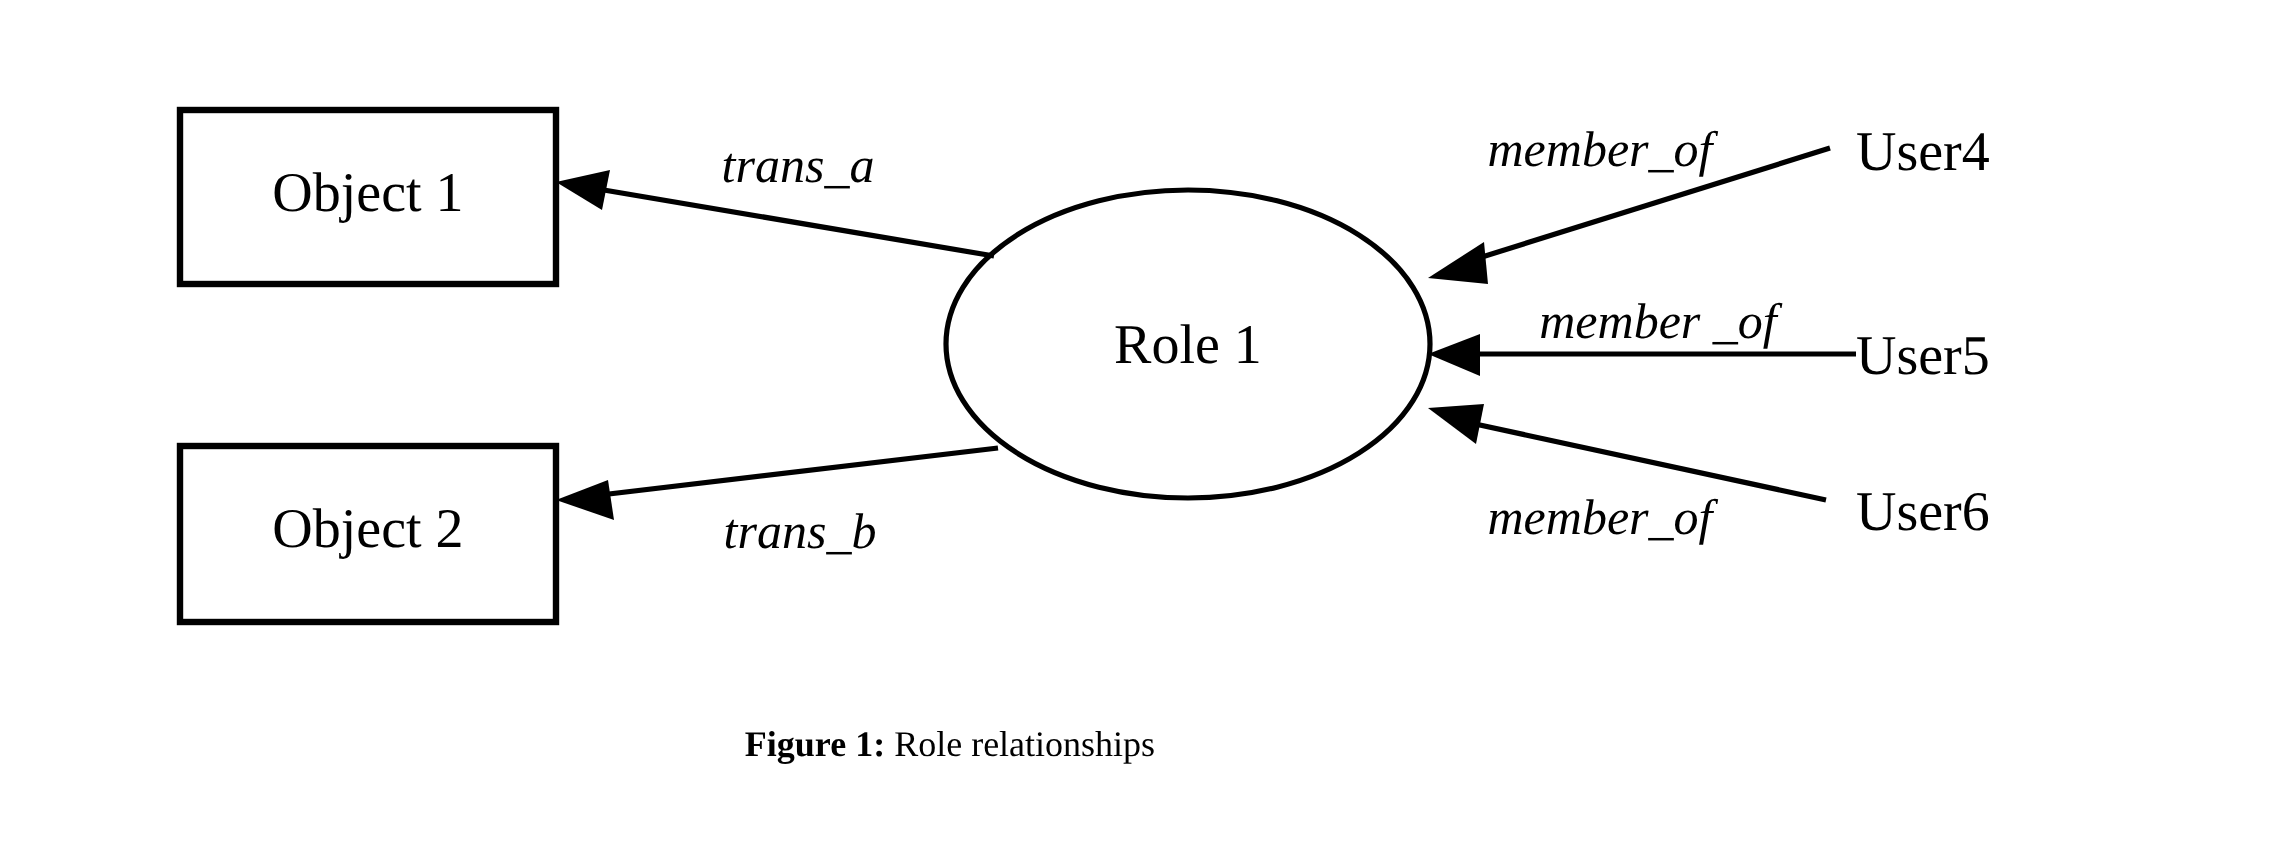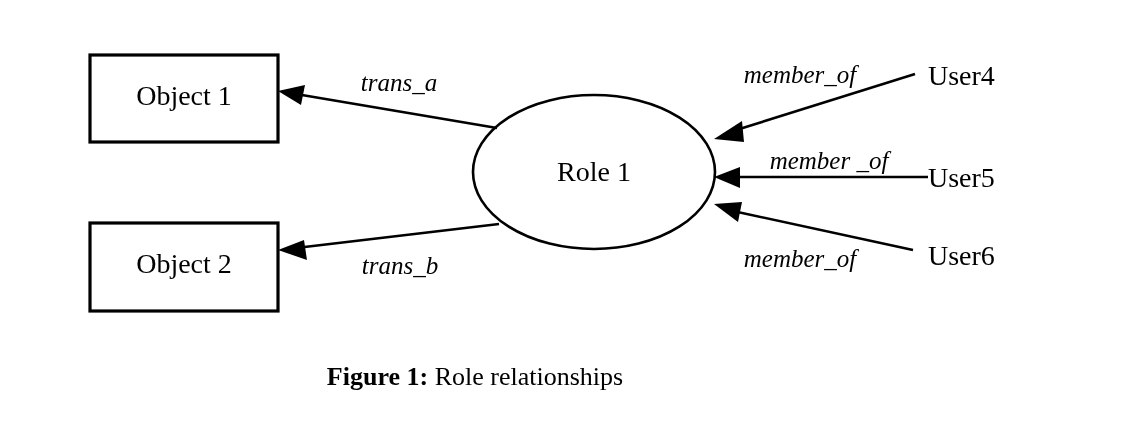--- a/index.html
+++ b/index.html
@@ -62,21 +62,21 @@
     fill: #000000;
     stroke: none;
   }
   #caption {
     position: absolute;
     left: 0;
     top: 362px;
     width: 950px;
     text-align: center;
     font-family: "Liberation Serif", "DejaVu Serif", serif;
-    font-size: 26px;
+    font-size: 18px;
     color: #000000;
     white-space: nowrap;
   }
   #caption .caption-prefix {
     font-weight: bold;
   }
   #caption .caption-text {
     font-weight: normal;
   }
 </style>

